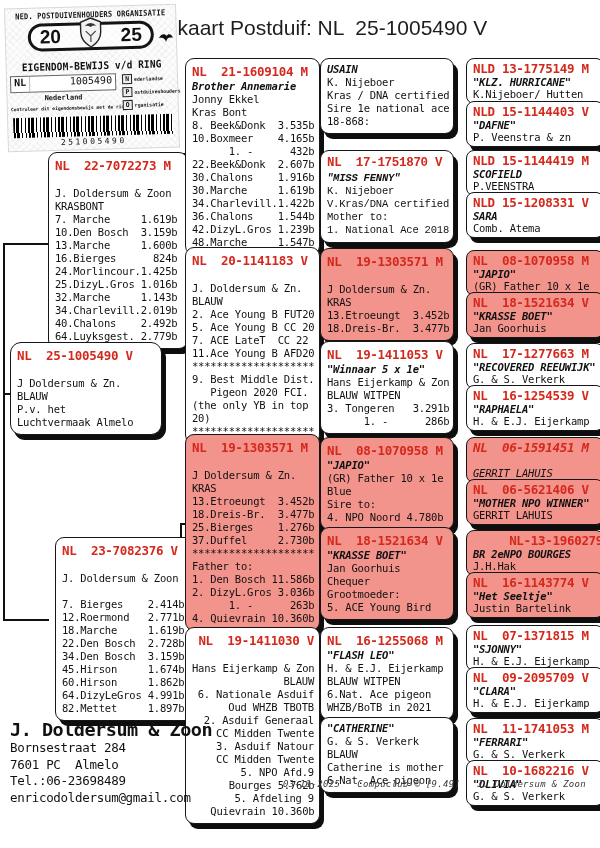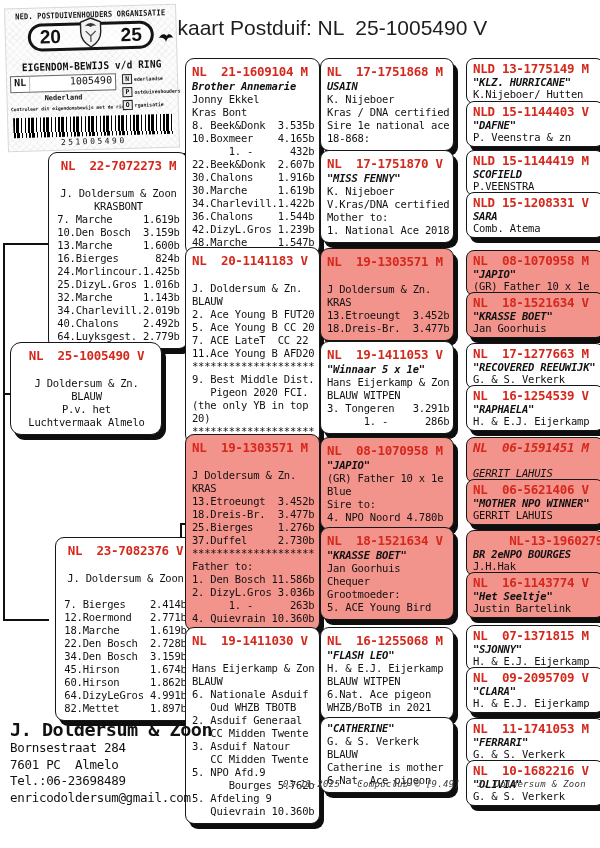--- a/index.html
+++ b/index.html
@@ -4,42 +4,42 @@
 <style>
   html,body{margin:0;padding:0;}
   body{
     width:600px;height:848px;position:relative;overflow:hidden;
     background:#fff;font-family:"DejaVu Sans Mono",monospace;color:#111;
   }
   
   #connectors{position:absolute;left:0;top:0;z-index:0;}
   
   .col{position:absolute;top:0;height:848px;z-index:2;}
-  .col1{left:8px;width:182px;text-align:center;}
+  .col1{left:8px;width:182px;}
   .col2{left:185px;width:135px;}
   .col3{left:320px;width:134px;}
   .col4{left:452px;width:138px;}
   .card{
     position:absolute;left:0;width:100%;box-sizing:border-box;
     background:#fff;border:1.6px solid #161616;border-radius:9px;
     padding:4px 5px 5px 6px;box-shadow:4px 5px 0 #0e0e0e;
   }
   .card.pink{background:var(--pink,#f2938c);}
   .ring{font-weight:bold;font-size:12.5px;line-height:17px;color:var(--red,#d5281c);white-space:pre;letter-spacing:-0.3px;}
   .line{font-size:10.5px;line-height:13px;min-height:13px;white-space:pre;letter-spacing:-0.2px;}
   .line.name{font-style:italic;font-weight:bold;}
   .card.small{padding:2px 5px 3px 6px;border-radius:8px;margin-left:14px;}
   .card.small .ring{line-height:15px;font-size:12.5px;}
   .card.small .line{font-size:10.5px;line-height:12px;min-height:12px;}
   
   #card-f{top:152px;left:40px;width:140px;}
   #card-subj{top:342px;left:2px;width:152px;border-radius:11px;}
   #card-m{top:537px;left:47px;width:140px;}
-  #card-ff{top:58px;} #card-fm{top:247px;} #card-mf{top:434px;} #card-mm{top:627px;}
-  #card-fff{top:58px;} #card-ffm{top:150px;} #card-fmf{top:248px;} #card-fmm{top:341px;}
+  #card-ff{top:58px;} #card-fm{top:247px;} #card-mf{top:434px;} #card-mm{top:627px;text-align:right;}
+  #card-fff{top:58px;} #card-ffm{top:150px;font-family:Liberation Mono, monospace;} #card-fmf{top:248px;} #card-fmm{top:341px;}
   #card-mff{top:437px;} #card-mfm{top:527px;} #card-mmf{top:627px;} #card-mmm{top:717px;}
   #card-ffff{top:58px;} #card-fffm{top:101px;} #card-ffmf{top:150px;} #card-ffmm{top:192px;}
   #card-fmff{top:250px;} #card-fmfm{top:292px;} #card-fmmf{top:343px;} #card-fmmm{top:385px;}
   #card-mfff{top:437px;font-style:italic;} #card-mffm{top:479px;} #card-mfmf{top:530px;} #card-mfmm{top:572px;}
   #card-mmff{top:625px;} #card-mmfm{top:667px;} #card-mmmf{top:718px;} #card-mmmm{top:760px;}
   
   #page-title{
     position:absolute;left:160px;top:16px;z-index:3;
     font-family:"Liberation Sans",sans-serif;font-size:21px;color:#1d1d1d;white-space:pre;
   }
@@ -265,21 +265,20 @@
       <div class="line">3. Asduif Natour</div>
       <div class="line">   CC Midden Twente</div>
       <div class="line">5. NPO Afd.9</div>
       <div class="line">      Bourges 5.762b</div>
       <div class="line">5. Afdeling 9</div>
       <div class="line">   Quievrain 10.360b</div>
     </div>
   </div>
 <div class="col col3">
     <div class="card" id="card-fff">
-      <div class="ring">NL  17-1751868 M</div>
       <div class="line name">USAIN</div>
       <div class="line">K. Nijeboer</div>
       <div class="line">Kras / DNA certified</div>
       <div class="line">Sire 1e national ace</div>
       <div class="line">18-868:</div>
     </div>
     <div class="card" id="card-ffm">
       <div class="ring">NL  17-1751870 V</div>
       <div class="line name">"MISS FENNY"</div>
       <div class="line">K. Nijeboer</div>

